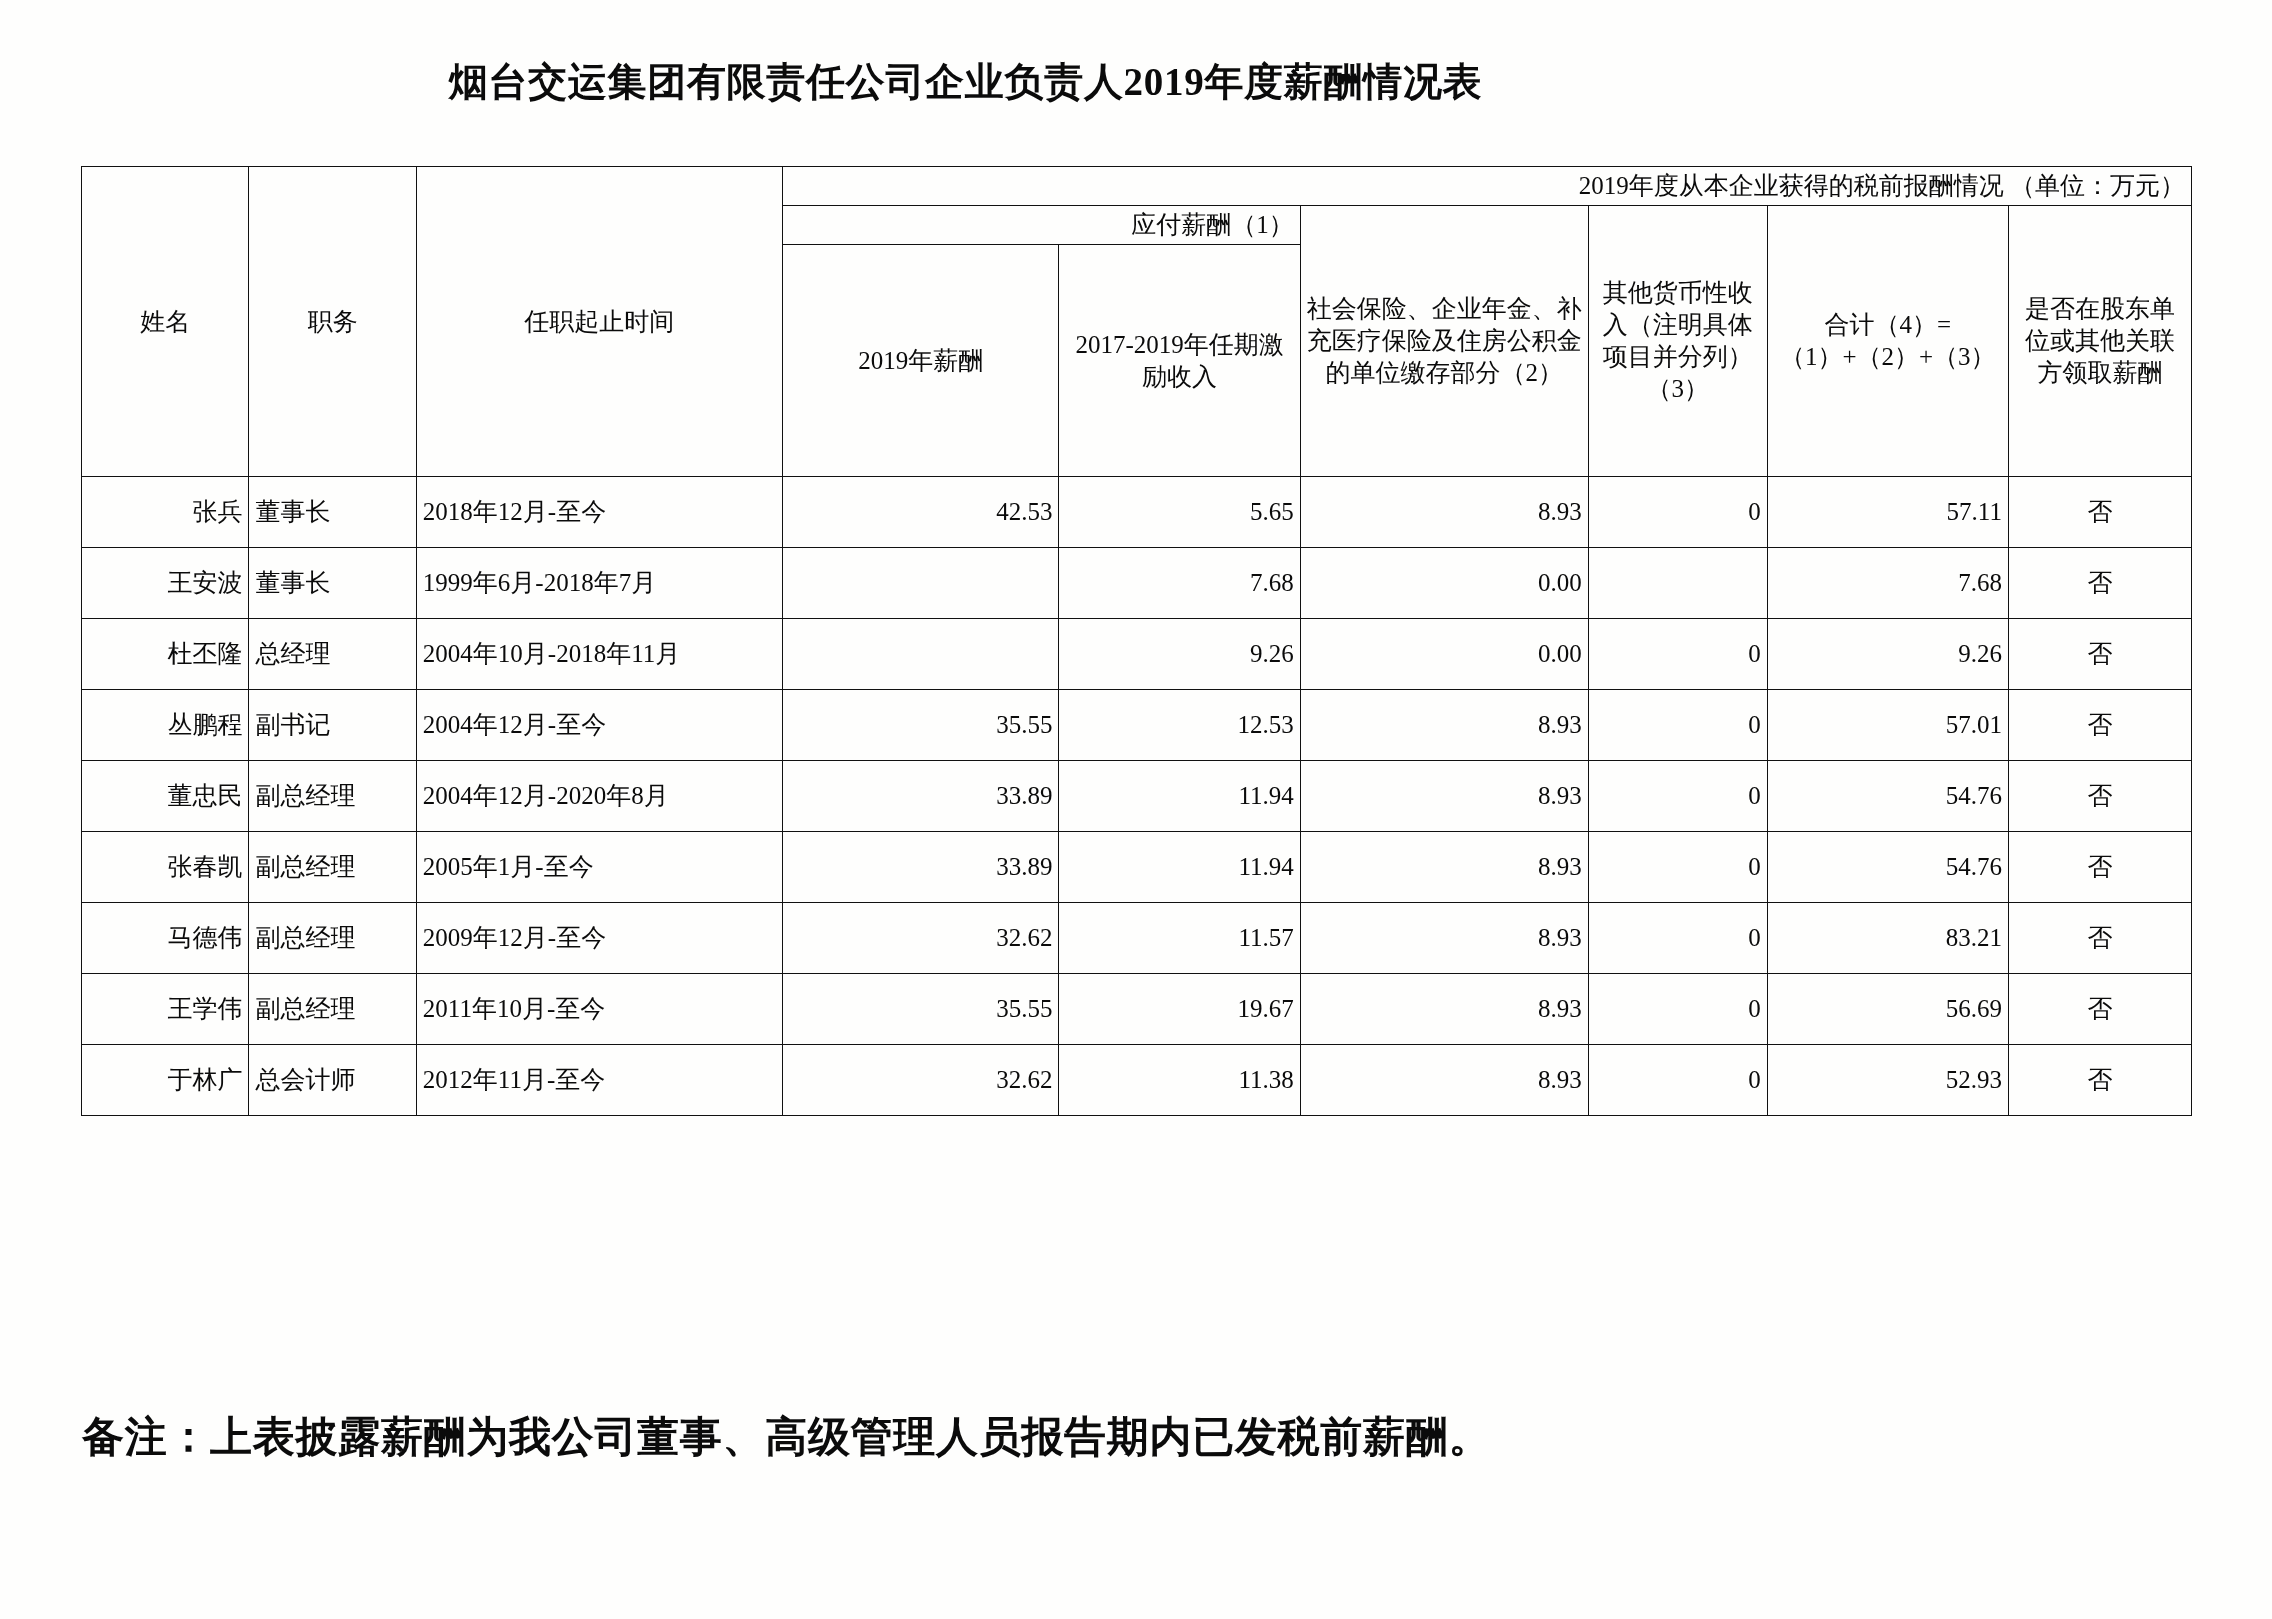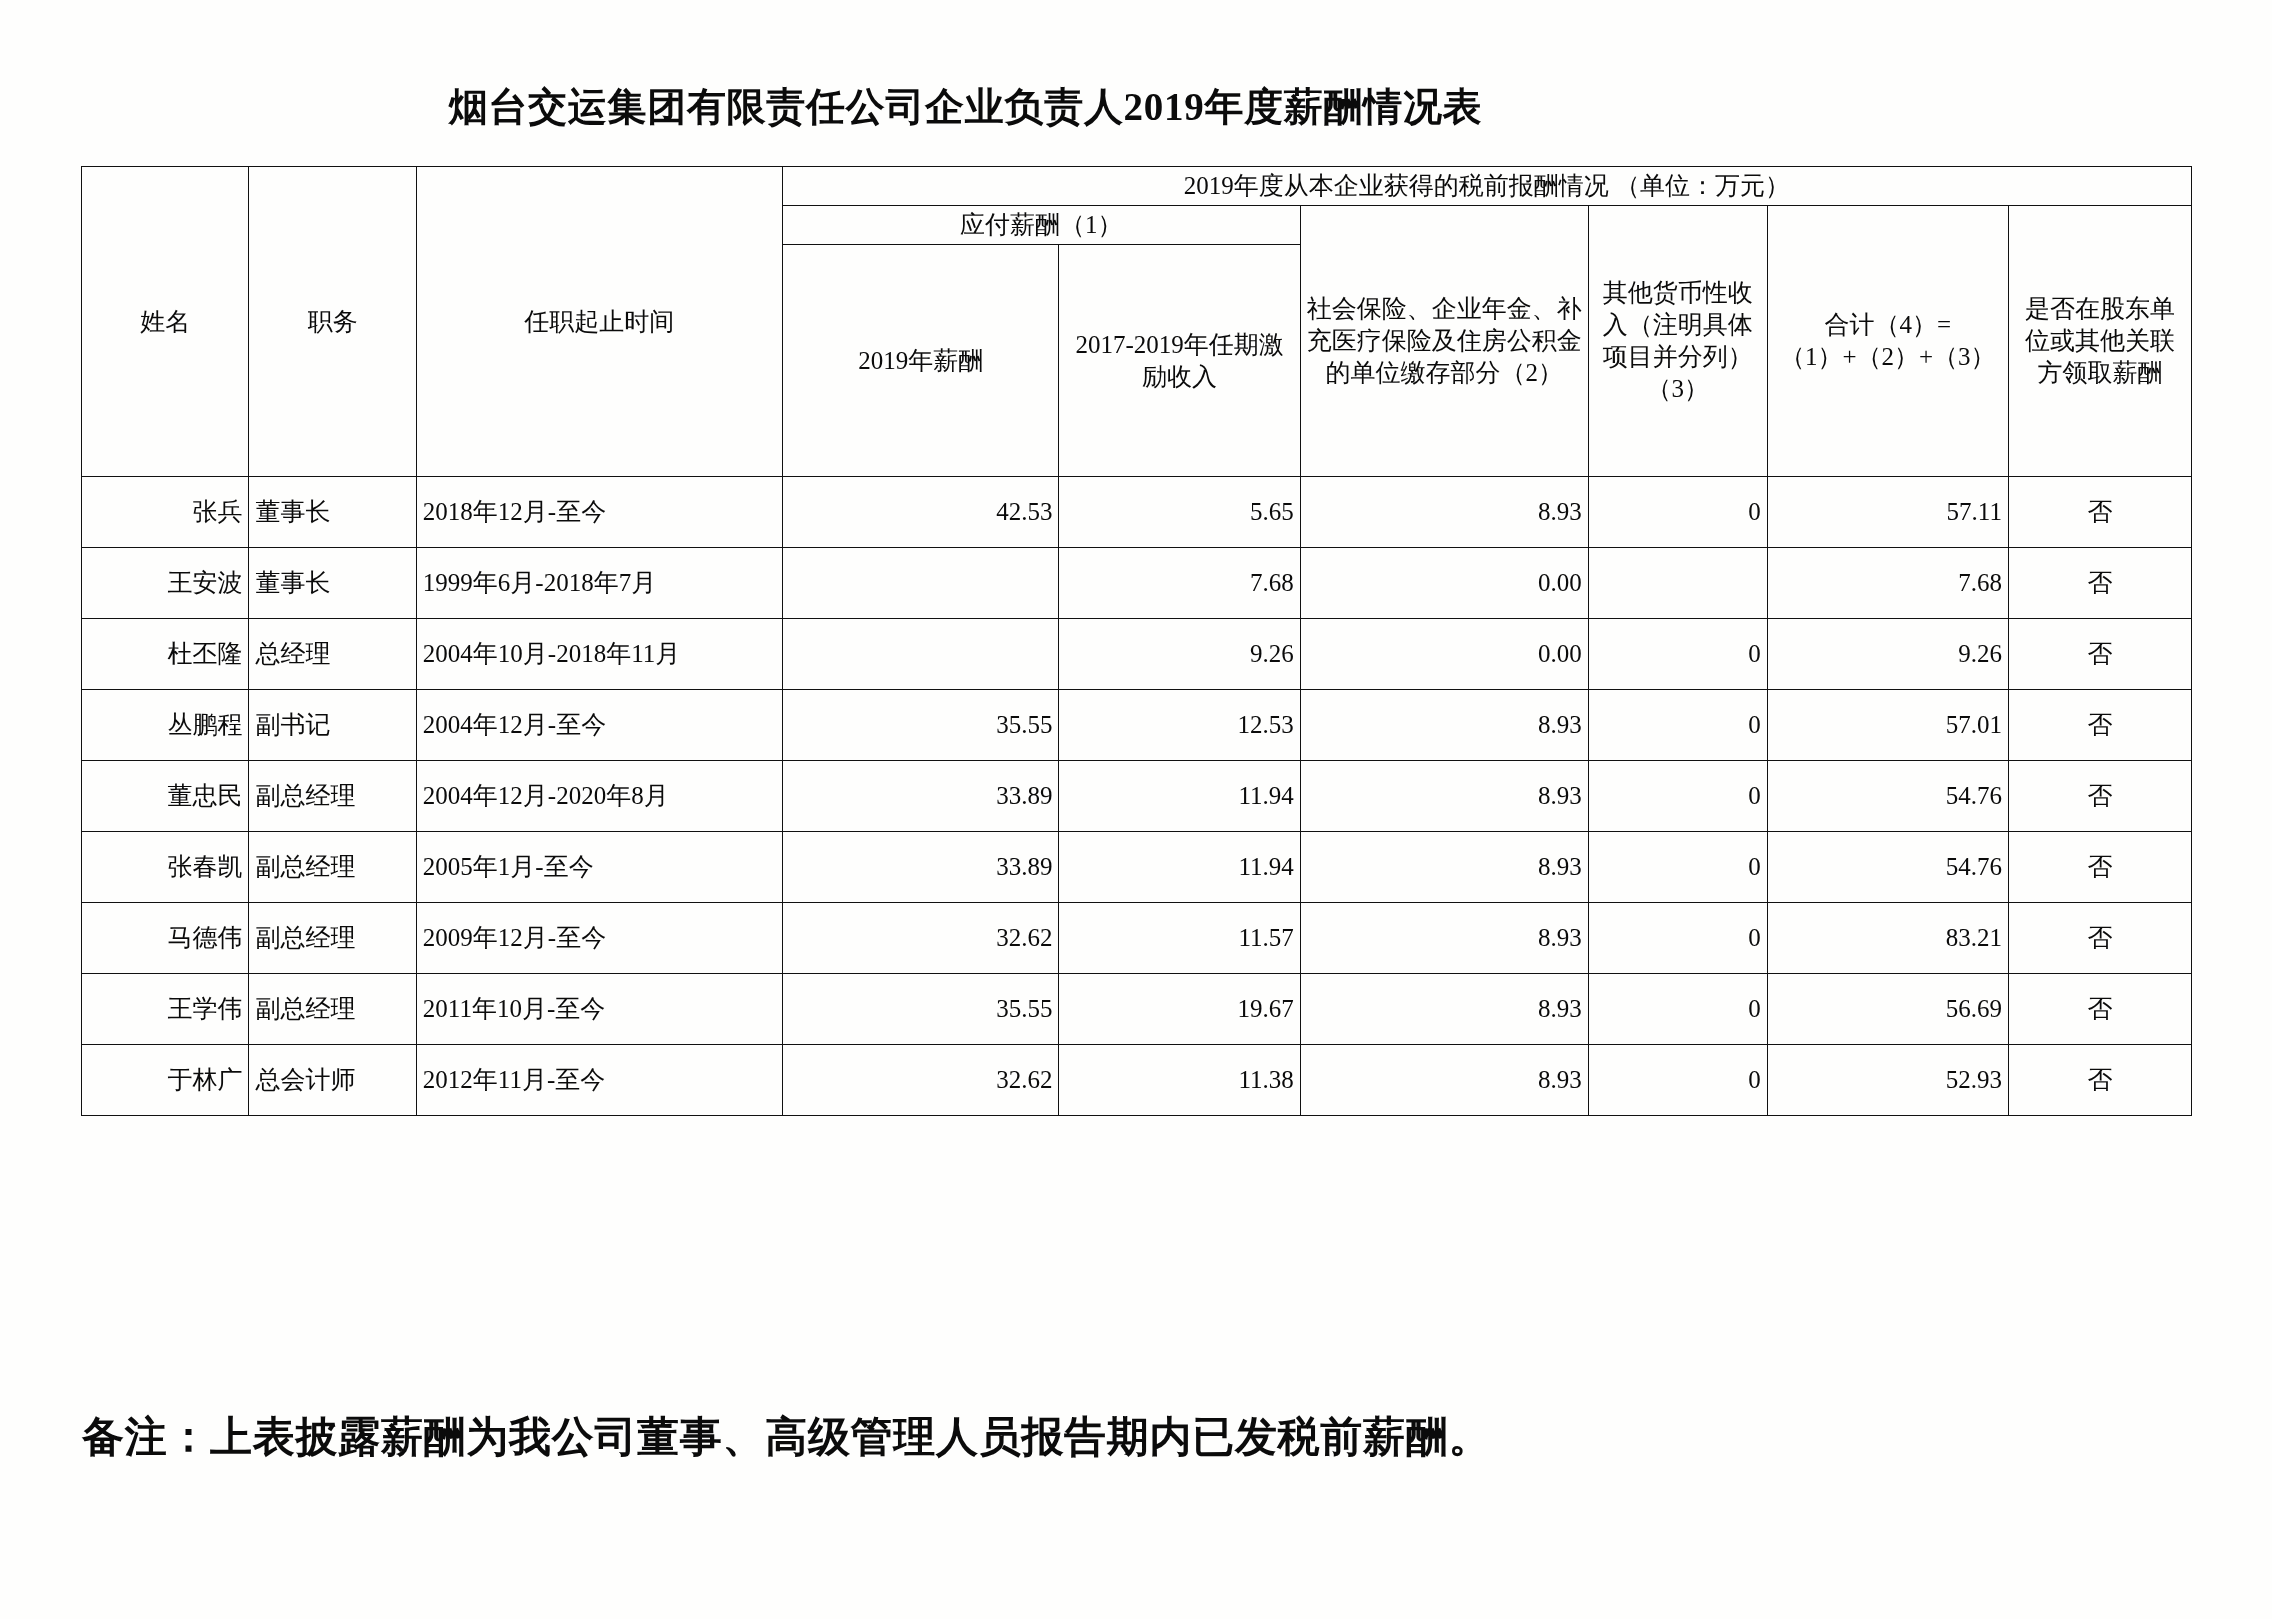--- a/index.html
+++ b/index.html
@@ -18,21 +18,21 @@
   .page {
     position: absolute;
     left: 0; top: 0;
     width: 2273px;
     height: 1619px;
     background: #fefefd;
   }
   .doc-title {
     position: absolute;
     left: 0;
-    top: 80px;
+    top: 55px;
     width: 1931px;
     text-align: center;
     font-size: 39px;
     font-weight: bold;
     letter-spacing: 0.7px;
     font-family: "Liberation Serif", "DejaVu Serif", serif;
   }
   table.main {
     position: absolute;
     left: 81px;
@@ -48,21 +48,21 @@
     font-weight: normal;
     vertical-align: middle;
     line-height: 1.28;
     font-family: "Liberation Serif", "DejaVu Serif", serif;
   }
   .hcell {
     text-align: center;
   }
   .hcell-top {
     font-size: 25.5px;
-    text-align: center;
+    text-align: right;
     padding-top: 13.5px;
     padding-bottom: 13.5px;
     margin-top: 17px;
   }
   .vh-name   { width: 161px; }
   .vh-title  { width: 161px; }
   .vh-term   { width: 352px; }
   .vh-sal19  { width: 266px; }
   .vh-incent { width: 232px; }
   .vh-social { width: 277px; }

